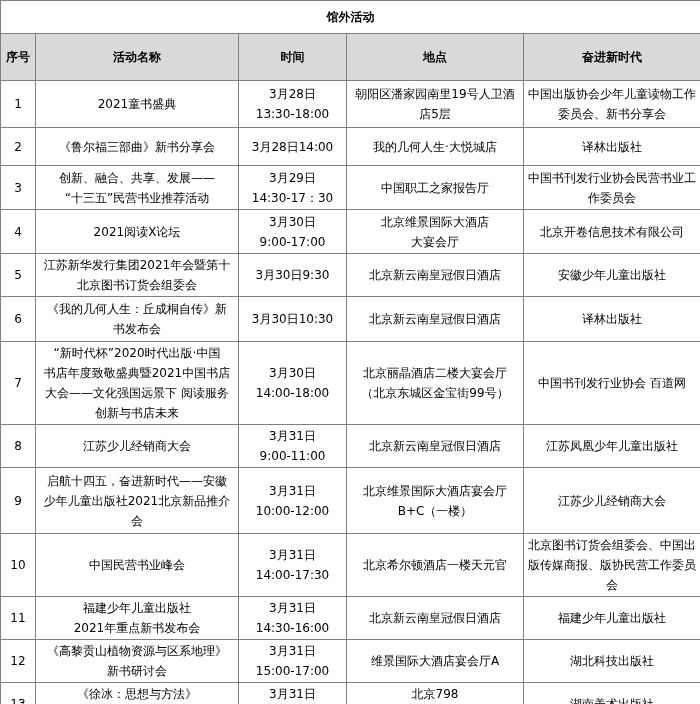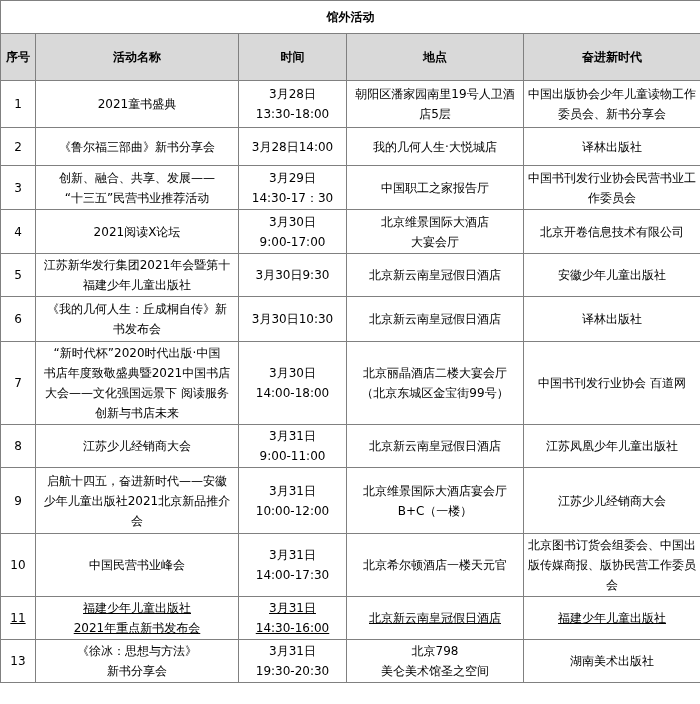--- a/index.html
+++ b/index.html
@@ -43,21 +43,21 @@
   tbody tr:nth-child(1){height:47px;}
   tbody tr:nth-child(2){height:38px;}
   tbody tr:nth-child(3){height:44px;}
   tbody tr:nth-child(4){height:44px;}
   tbody tr:nth-child(5){height:41px;}
   tbody tr:nth-child(6){height:45px;}
   tbody tr:nth-child(7){height:83px;}
   tbody tr:nth-child(8){height:40px;}
   tbody tr:nth-child(9){height:66px;}
   tbody tr:nth-child(10){height:55px;}
-  tbody tr:nth-child(11){height:42px;text-decoration:underline;}
+  tbody tr:nth-child(11){height:42px;}
   tbody tr:nth-child(12){height:40px;}
   tbody tr:nth-child(13){height:42px;}
 </style>
 </head>
 <body>
 
 <table class="events">
   <colgroup>
     <col style="width:35px">
     <col style="width:203px">
@@ -110,21 +110,21 @@
         <td>2021阅读X论坛</td>
         <td>3月30日
 9:00-17:00</td>
         <td>北京维景国际大酒店
 大宴会厅</td>
         <td>北京开卷信息技术有限公司</td>
       </tr>
       <tr>
         <td>5</td>
         <td>江苏新华发行集团2021年会暨第十
-福建少年儿童出版社</td>
+北京图书订货会组委会</td>
         <td>3月30日9:30</td>
         <td>北京新云南皇冠假日酒店</td>
         <td>安徽少年儿童出版社</td>
       </tr>
       <tr>
         <td>6</td>
         <td>《我的几何人生：丘成桐自传》新
 书发布会</td>
         <td>3月30日10:30</td>
         <td>北京新云南皇冠假日酒店</td>
@@ -174,20 +174,29 @@
       <tr>
         <td>11</td>
         <td>福建少年儿童出版社
 2021年重点新书发布会</td>
         <td>3月31日
 14:30-16:00</td>
         <td>北京新云南皇冠假日酒店</td>
         <td>福建少年儿童出版社</td>
       </tr>
       <tr>
+        <td>12</td>
+        <td>《高黎贡山植物资源与区系地理》
+新书研讨会</td>
+        <td>3月31日
+15:00-17:00</td>
+        <td>维景国际大酒店宴会厅A</td>
+        <td>湖北科技出版社</td>
+      </tr>
+      <tr>
         <td>13</td>
         <td>《徐冰：思想与方法》
 新书分享会</td>
         <td>3月31日
 19:30-20:30</td>
         <td>北京798
 美仑美术馆圣之空间</td>
         <td>湖南美术出版社</td>
       </tr>
     </tbody>

